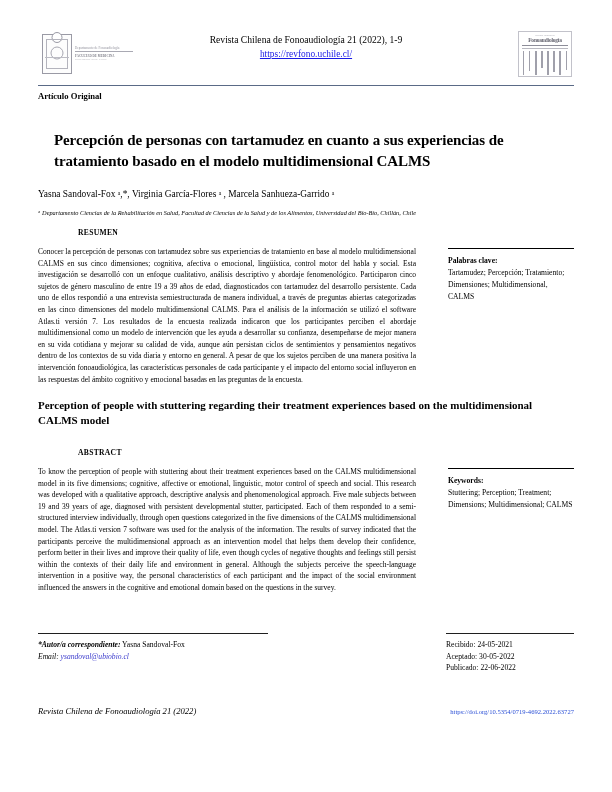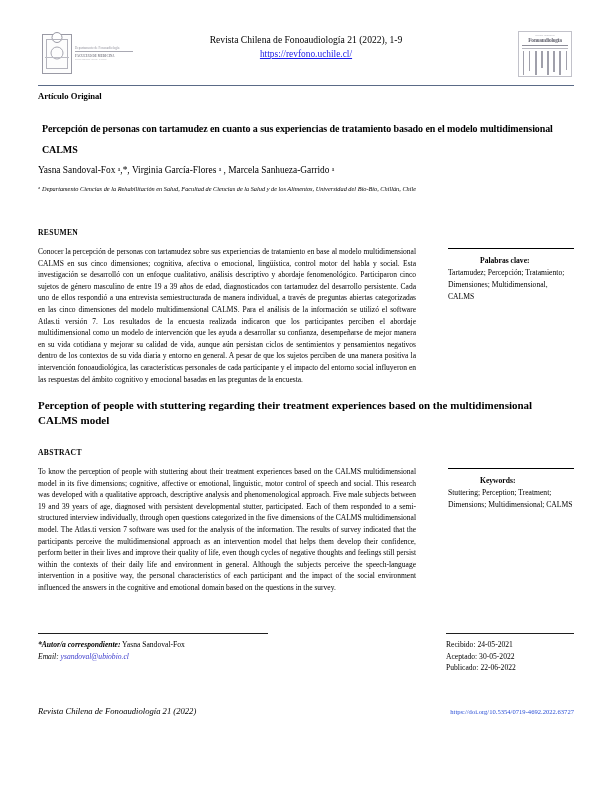--- a/index.html
+++ b/index.html
@@ -193,24 +193,24 @@
   }
 
   
   .title-block {
     position: absolute;
     left: 38px;
     top: 114px;
     width: 536px;
   }
   .paper-title {
-    font-size: 10px;
+    font-size: 15px;
     font-weight: bold;
     line-height: 21px;
-    margin: 4px;
+    margin: 16px;
     letter-spacing: -0.1px;
   }
   .authors {
     margin-top: 4px;
     font-size: 9.4px;
     line-height: 13px;
   }
   .affiliation {
     margin-top: 7px;
     font-size: 6.3px;
@@ -219,36 +219,37 @@
     width: 470px;
   }
 
   
   .abs-section { position: absolute; left: 38px; width: 536px; }
   .abs-head {
     font-size: 7.6px;
     font-weight: bold;
     letter-spacing: 0.3px;
     margin-bottom: 9px;
+    margin-left: 40px;
   }
   .abs-row { display: flex; align-items: flex-start; }
   .abs-body {
     width: 378px;
     font-size: 7.5px;
     line-height: 11.6px;
     text-align: justify;
     hyphens: none;
   }
   .kw-col {
     width: 126px;
     margin-left: 32px;
     padding-top: 2px;
   }
   .kw-rule { border-top: 0.9px solid #000; margin-bottom: 6px; }
-  .kw-title { font-size: 7.6px; font-weight: bold; line-height: 12px; margin-left: 32px; }
+  .kw-title { font-size: 7.6px; font-weight: bold; line-height: 12px; }
   .kw-list { font-size: 7.6px; line-height: 12.2px; }
 
   .en-title {
     font-size: 11px;
     font-weight: bold;
     line-height: 15px;
     margin: 0 0 20px 0;
   }
 
   

